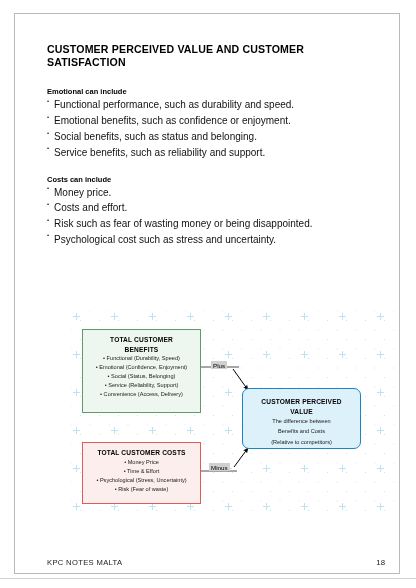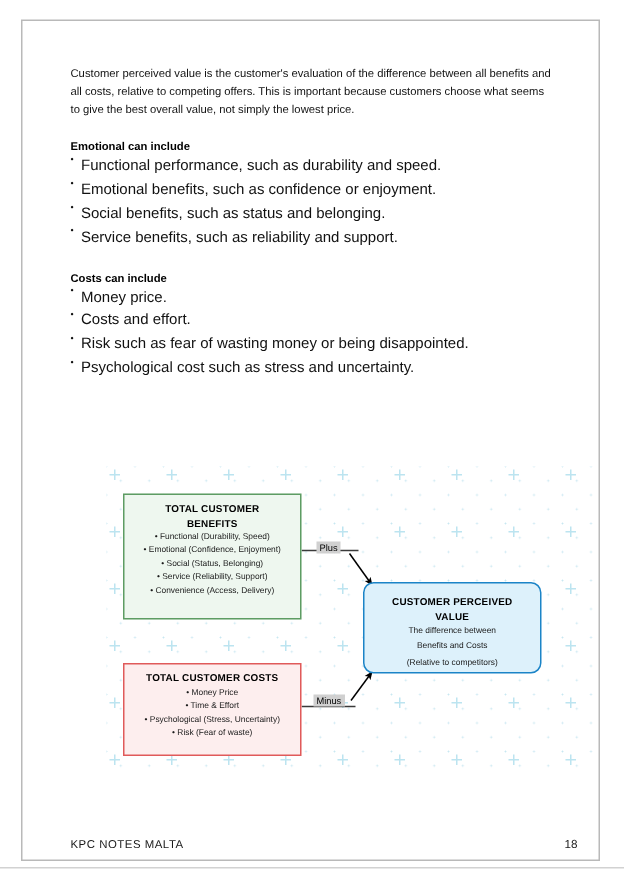--- a/index.html
+++ b/index.html
@@ -224,23 +224,23 @@
     color: #1a1a1a;
   }
 </style>
 </head>
 <body>
 
 <div id="page-sheet">
 
   <div id="content">
 
-
-
-    <p class="para">Customer perceived value is the customer's evaluation of the difference between all benefits and all costs, relative to competing offers. This is important because customers choose what seems to give the best overall value, not simply the lowest price.</p>
+    <h1 id="doc-title">CUSTOMER PERCEIVED VALUE AND CUSTOMER SATISFACTION</h1>
+
+
 
     <div class="list-head">Emotional can include</div>
     <ul class="bullets">
       <li>Functional performance, such as durability and speed.</li>
       <li>Emotional benefits, such as confidence or enjoyment.</li>
       <li>Social benefits, such as status and belonging.</li>
       <li>Service benefits, such as reliability and support.</li>
     </ul>
 
     <div class="list-head">Costs can include</div>

